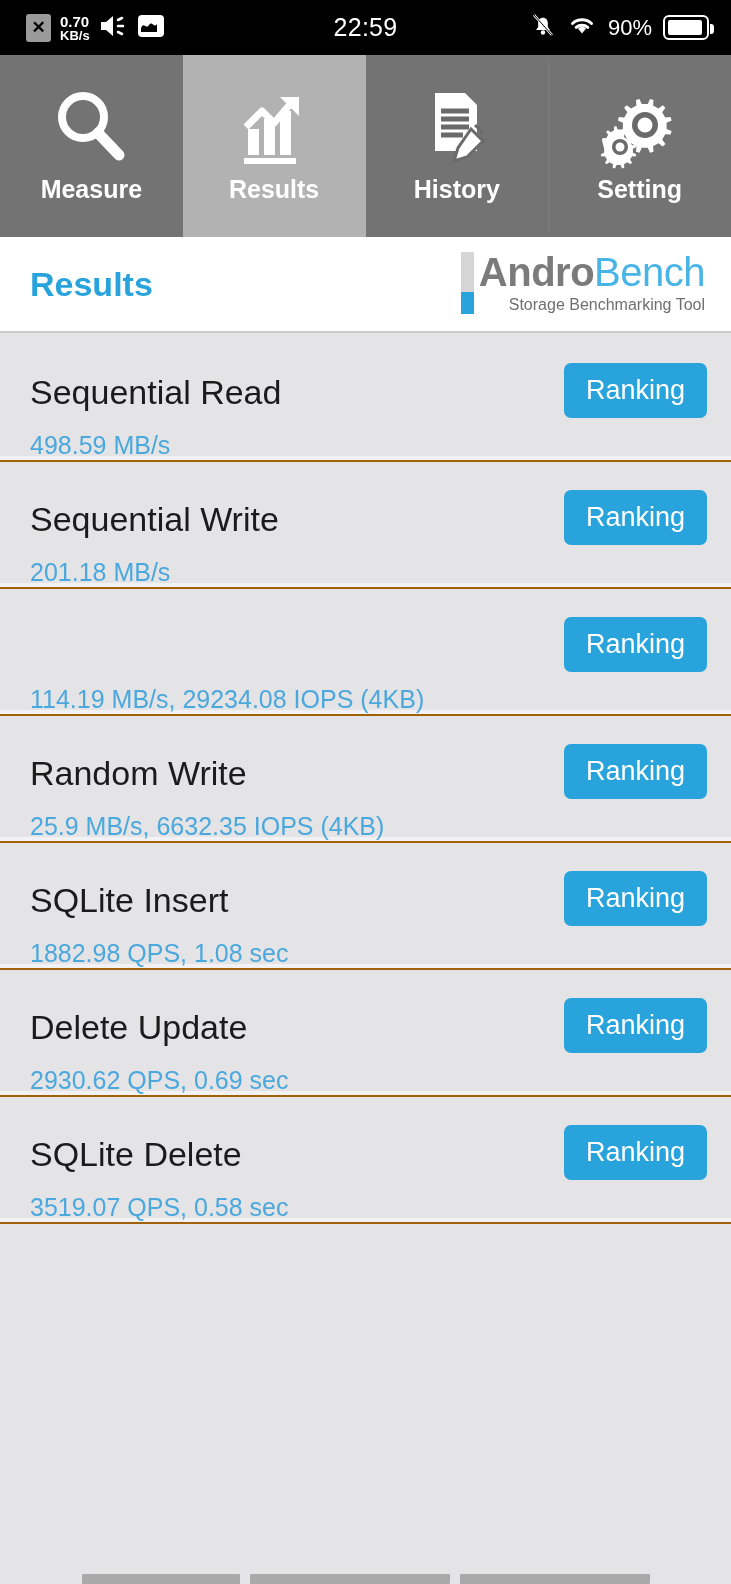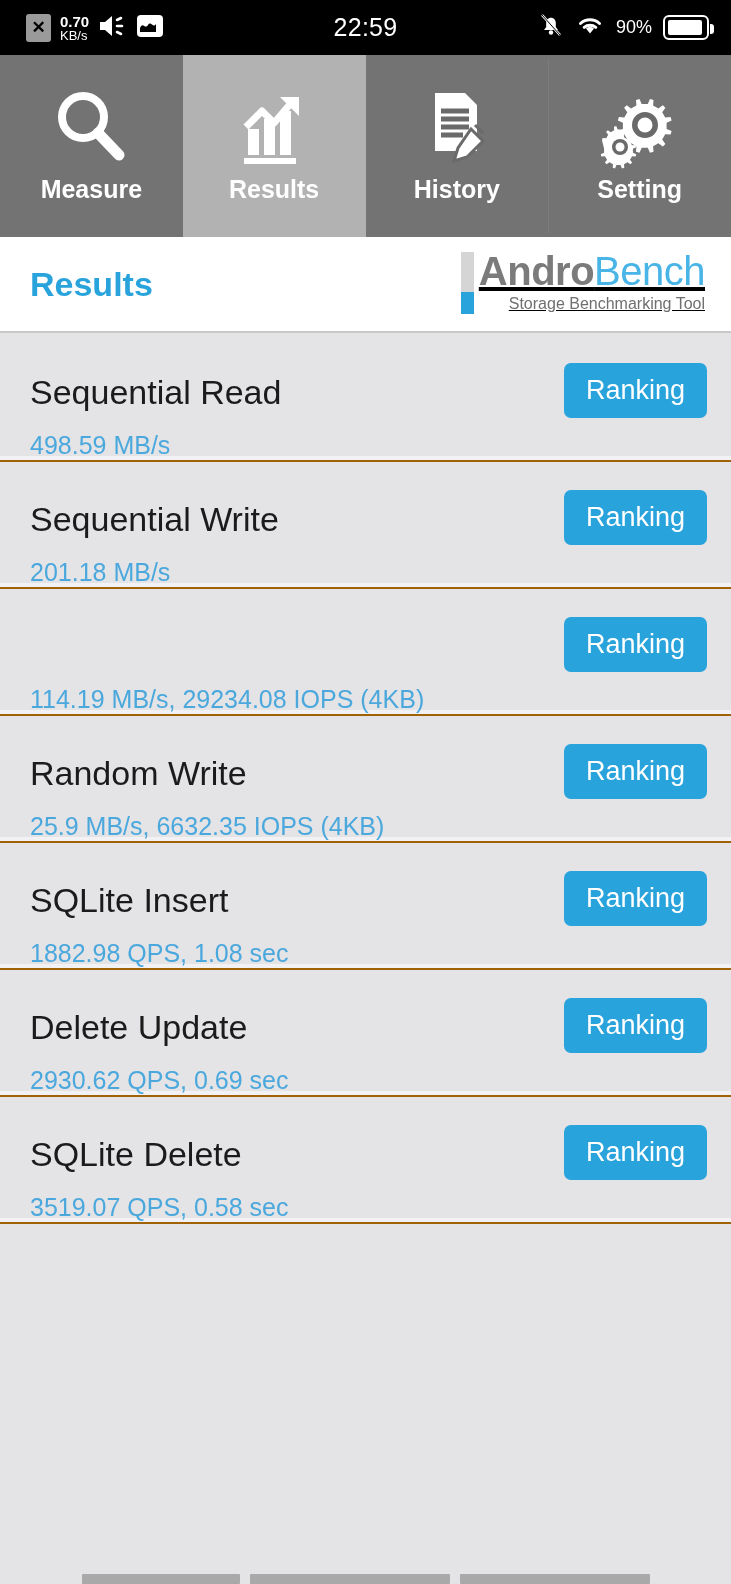--- a/index.html
+++ b/index.html
@@ -17,28 +17,28 @@
     background:#000; color:#fff;
     display:flex; align-items:center;
   }
   .sb-left { display:flex; align-items:center; gap:9px; margin-left:26px; }
   .sim-icon {
     width:25px; height:28px; background:#9a9a9a; border-radius:3px;
     position:relative; display:flex; align-items:center; justify-content:center;
     font-size:17px; font-weight:bold; color:#000; line-height:1;
   }
   .netspeed { display:flex; flex-direction:column; line-height:1.0; font-size:15px; font-weight:600; }
-  .netspeed .u { font-size:13px; font-weight:400; }
+  .netspeed .u { font-size:13px; font-weight:700; }
   .sb-center {
     position:absolute; left:0; right:0; text-align:center;
     font-size:25px; font-weight:500; letter-spacing:.3px;
   }
   .sb-right {
     position:absolute; right:22px; display:flex; align-items:center; gap:11px;
-    font-size:18px; font-weight:500;
+    font-size:22px; font-weight:500;
   }
   .batt {
     width:46px; height:25px; border:2.5px solid #fff; border-radius:6px;
     position:relative; display:flex; align-items:center;
   }
   .batt::after{ content:""; position:absolute; right:-7px; top:7px; width:4px; height:10px;
     background:#fff; border-radius:0 3px 3px 0; }
   .batt .fill { height:15px; background:#fff; margin-left:3px; border-radius:2px; width:34px; }
 
   
@@ -56,21 +56,21 @@
   .tab .ic { height:92px; display:flex; align-items:center; justify-content:center; }
   .tab .lbl { color:#fff; font-size:25px; font-weight:bold; margin-top:2px; }
 
   
   .header {
     position:absolute; top:237px; left:0; width:731px; height:96px;
     background:#fff; display:flex; align-items:center;
     border-bottom:2px solid #c9c9c9;
   }
   .page-title { color:#29a3dc; font-size:34px; font-weight:bold; margin-left:30px; }
-  .logo { position:absolute; right:26px; top:12px; display:flex; align-items:center;text-decoration:underline; }
+  .logo { position:absolute; right:26px; top:12px; display:flex; align-items:flex-end; }
   .logo-bar { width:13px; height:62px; background:#d5d5d5; position:relative; margin-right:5px; margin-top:3px;}
   .logo-bar::after{ content:""; position:absolute; left:0; bottom:0; width:13px; height:22px; background:#29a3dc; }
   .logo-txt { display:flex; flex-direction:column; align-items:flex-end; }
   .logo-main { font-size:40px; font-weight:bold; line-height:1; letter-spacing:-.5px; }
   .logo-main .a { color:#7b7b7b; }
   .logo-main .b { color:#49b4e6; font-weight:normal; }
   .logo-sub { font-size:16px; color:#6f6f6f; margin-top:4px; }
 
   
   .list { position:absolute; top:335px; left:0; width:731px; }

